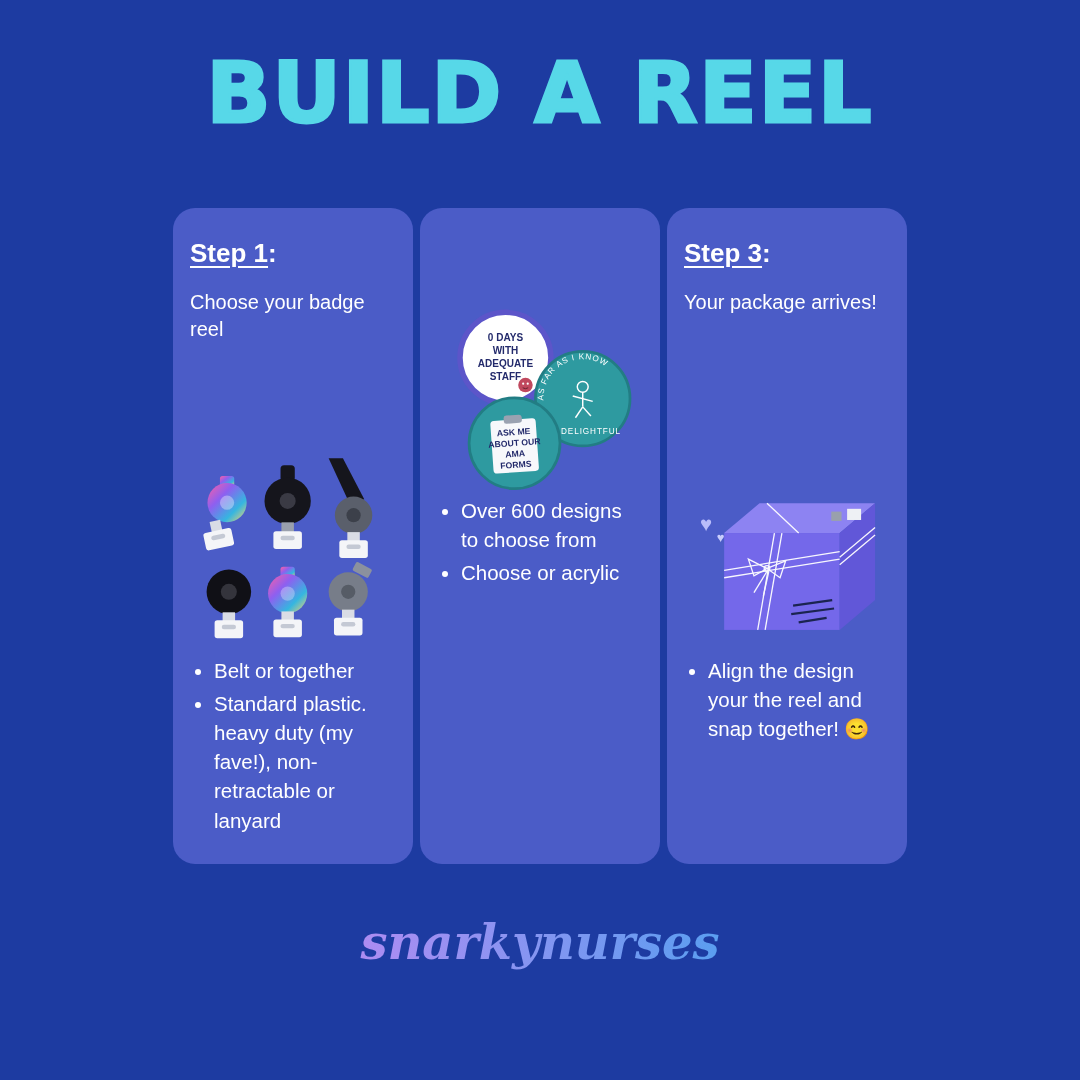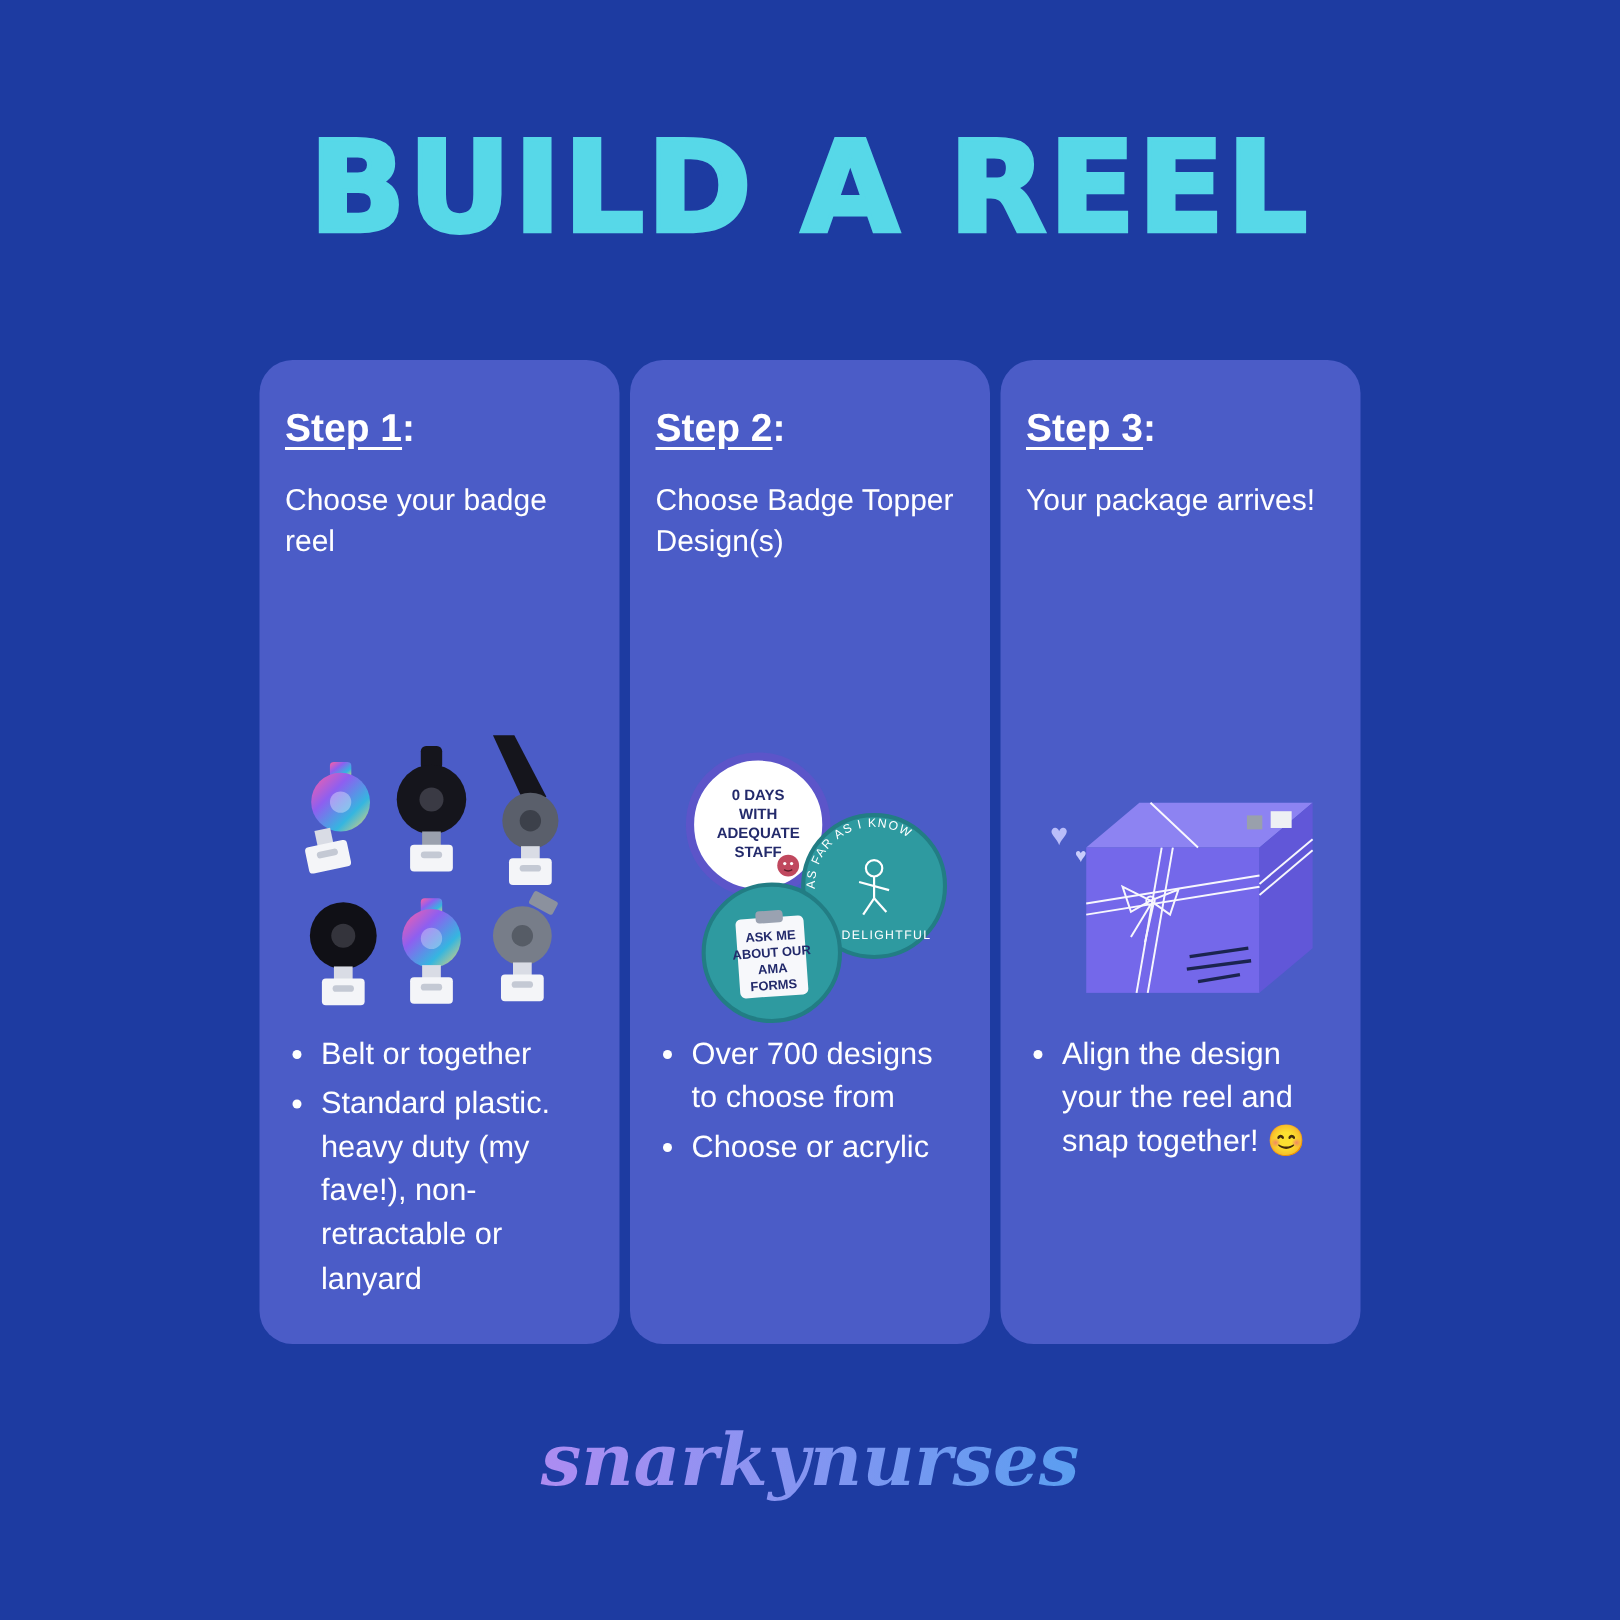--- a/index.html
+++ b/index.html
@@ -1,20 +1,20 @@
 <!DOCTYPE html>
 <html><head>
 <meta charset="utf-8">
 <style>
   * { margin:0; padding:0; box-sizing:border-box; }
   html,body { width:1080px; height:1080px; }
   body { background:#1d3ba1; font-family:"Liberation Sans", sans-serif; overflow:hidden; }
 
   .title {
-    margin-top:76px; text-align:center;
+    margin-top:44px; text-align:center;
     font-family:"DejaVu Sans", sans-serif; font-weight:800;
     font-size:84px; letter-spacing:2px; color:#57d8e8;
     -webkit-text-stroke:3px #57d8e8;
   }
 
   .cards { display:flex; justify-content:center; gap:7px; margin-top:66px; }
   .card {
     width:240px; height:656px; background:#4b5cc7; border-radius:22px;
     padding:30px 17px 22px; color:#ffffff; display:flex; flex-direction:column;
   }
@@ -116,24 +116,20 @@
       </svg>
     </div>
 
     <ul class="bullets">
       <li>Belt or together</li>
       <li>Standard plastic. heavy duty (my fave!), non-retractable or lanyard</li>
     </ul>
   </section>
 
   <section class="card">
-    <div class="card-head">
-      <div class="step-line"><span class="step-label">Step 2</span><span>:</span></div>
-      <div class="subtitle">Choose Badge Topper Design(s)</div>
-    </div>
 
     <div class="card-art">
       <svg viewBox="0 0 220 210" width="200" height="191">
         <defs>
           <path id="arcTop" d="M 118,122 A 43.4,43.4 0 1 1 196,122" fill="none"></path>
         </defs>
 
         <g>
           <circle cx="72" cy="58" r="50" fill="#ffffff" stroke="#5c55c9" stroke-width="6"></circle>
           <text x="72" y="40" font-size="11" font-weight="bold" fill="#232a6b" text-anchor="middle">0 DAYS</text>
@@ -171,21 +167,21 @@
             <text x="82" y="143" font-size="9.5" font-weight="bold" fill="#232a6b" text-anchor="middle">ASK ME</text>
             <text x="82" y="155" font-size="9.5" font-weight="bold" fill="#232a6b" text-anchor="middle">ABOUT OUR</text>
             <text x="82" y="167" font-size="9.5" font-weight="bold" fill="#232a6b" text-anchor="middle">AMA</text>
             <text x="82" y="179" font-size="9.5" font-weight="bold" fill="#232a6b" text-anchor="middle">FORMS</text>
           </g>
         </g>
       </svg>
     </div>
 
     <ul class="bullets">
-      <li>Over 700 designs to choose from</li>
+      <li>Over 600 designs to choose from</li>
       <li>Choose or acrylic</li>
     </ul>
   </section>
 
   <section class="card">
     <div class="card-head">
       <div class="step-line"><span class="step-label">Step 3</span><span>:</span></div>
       <div class="subtitle">Your package arrives!</div>
     </div>
 

